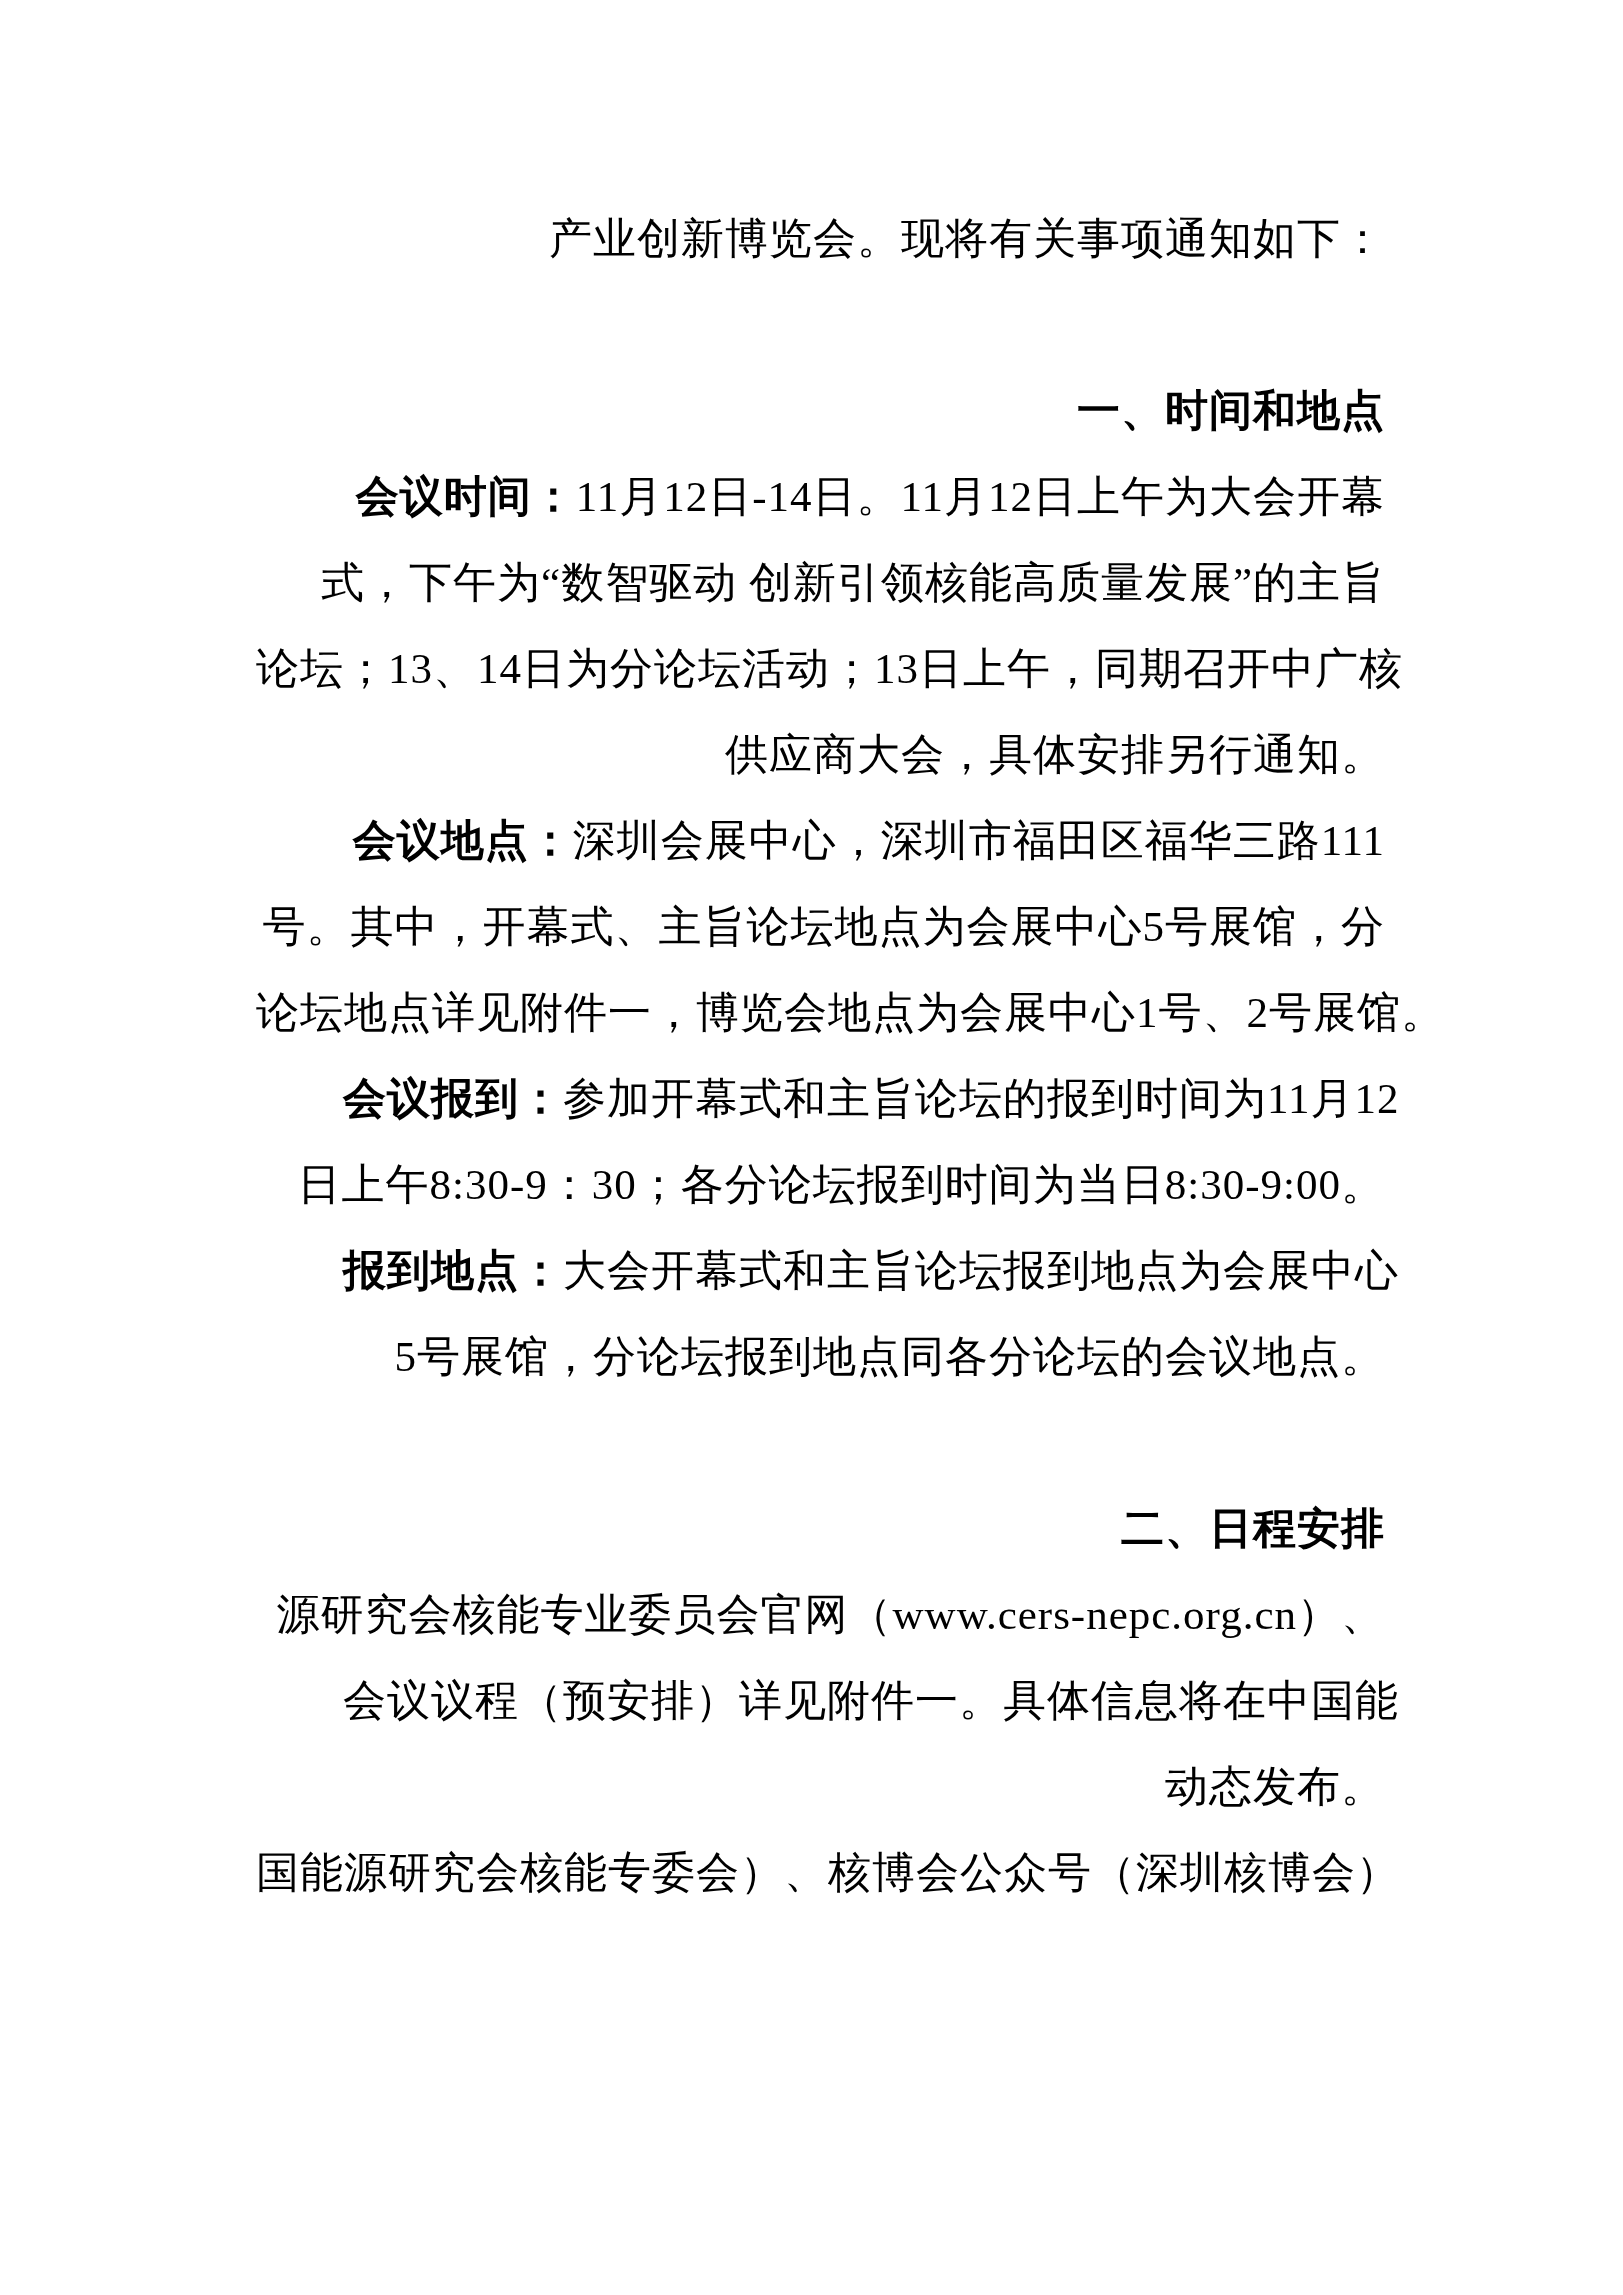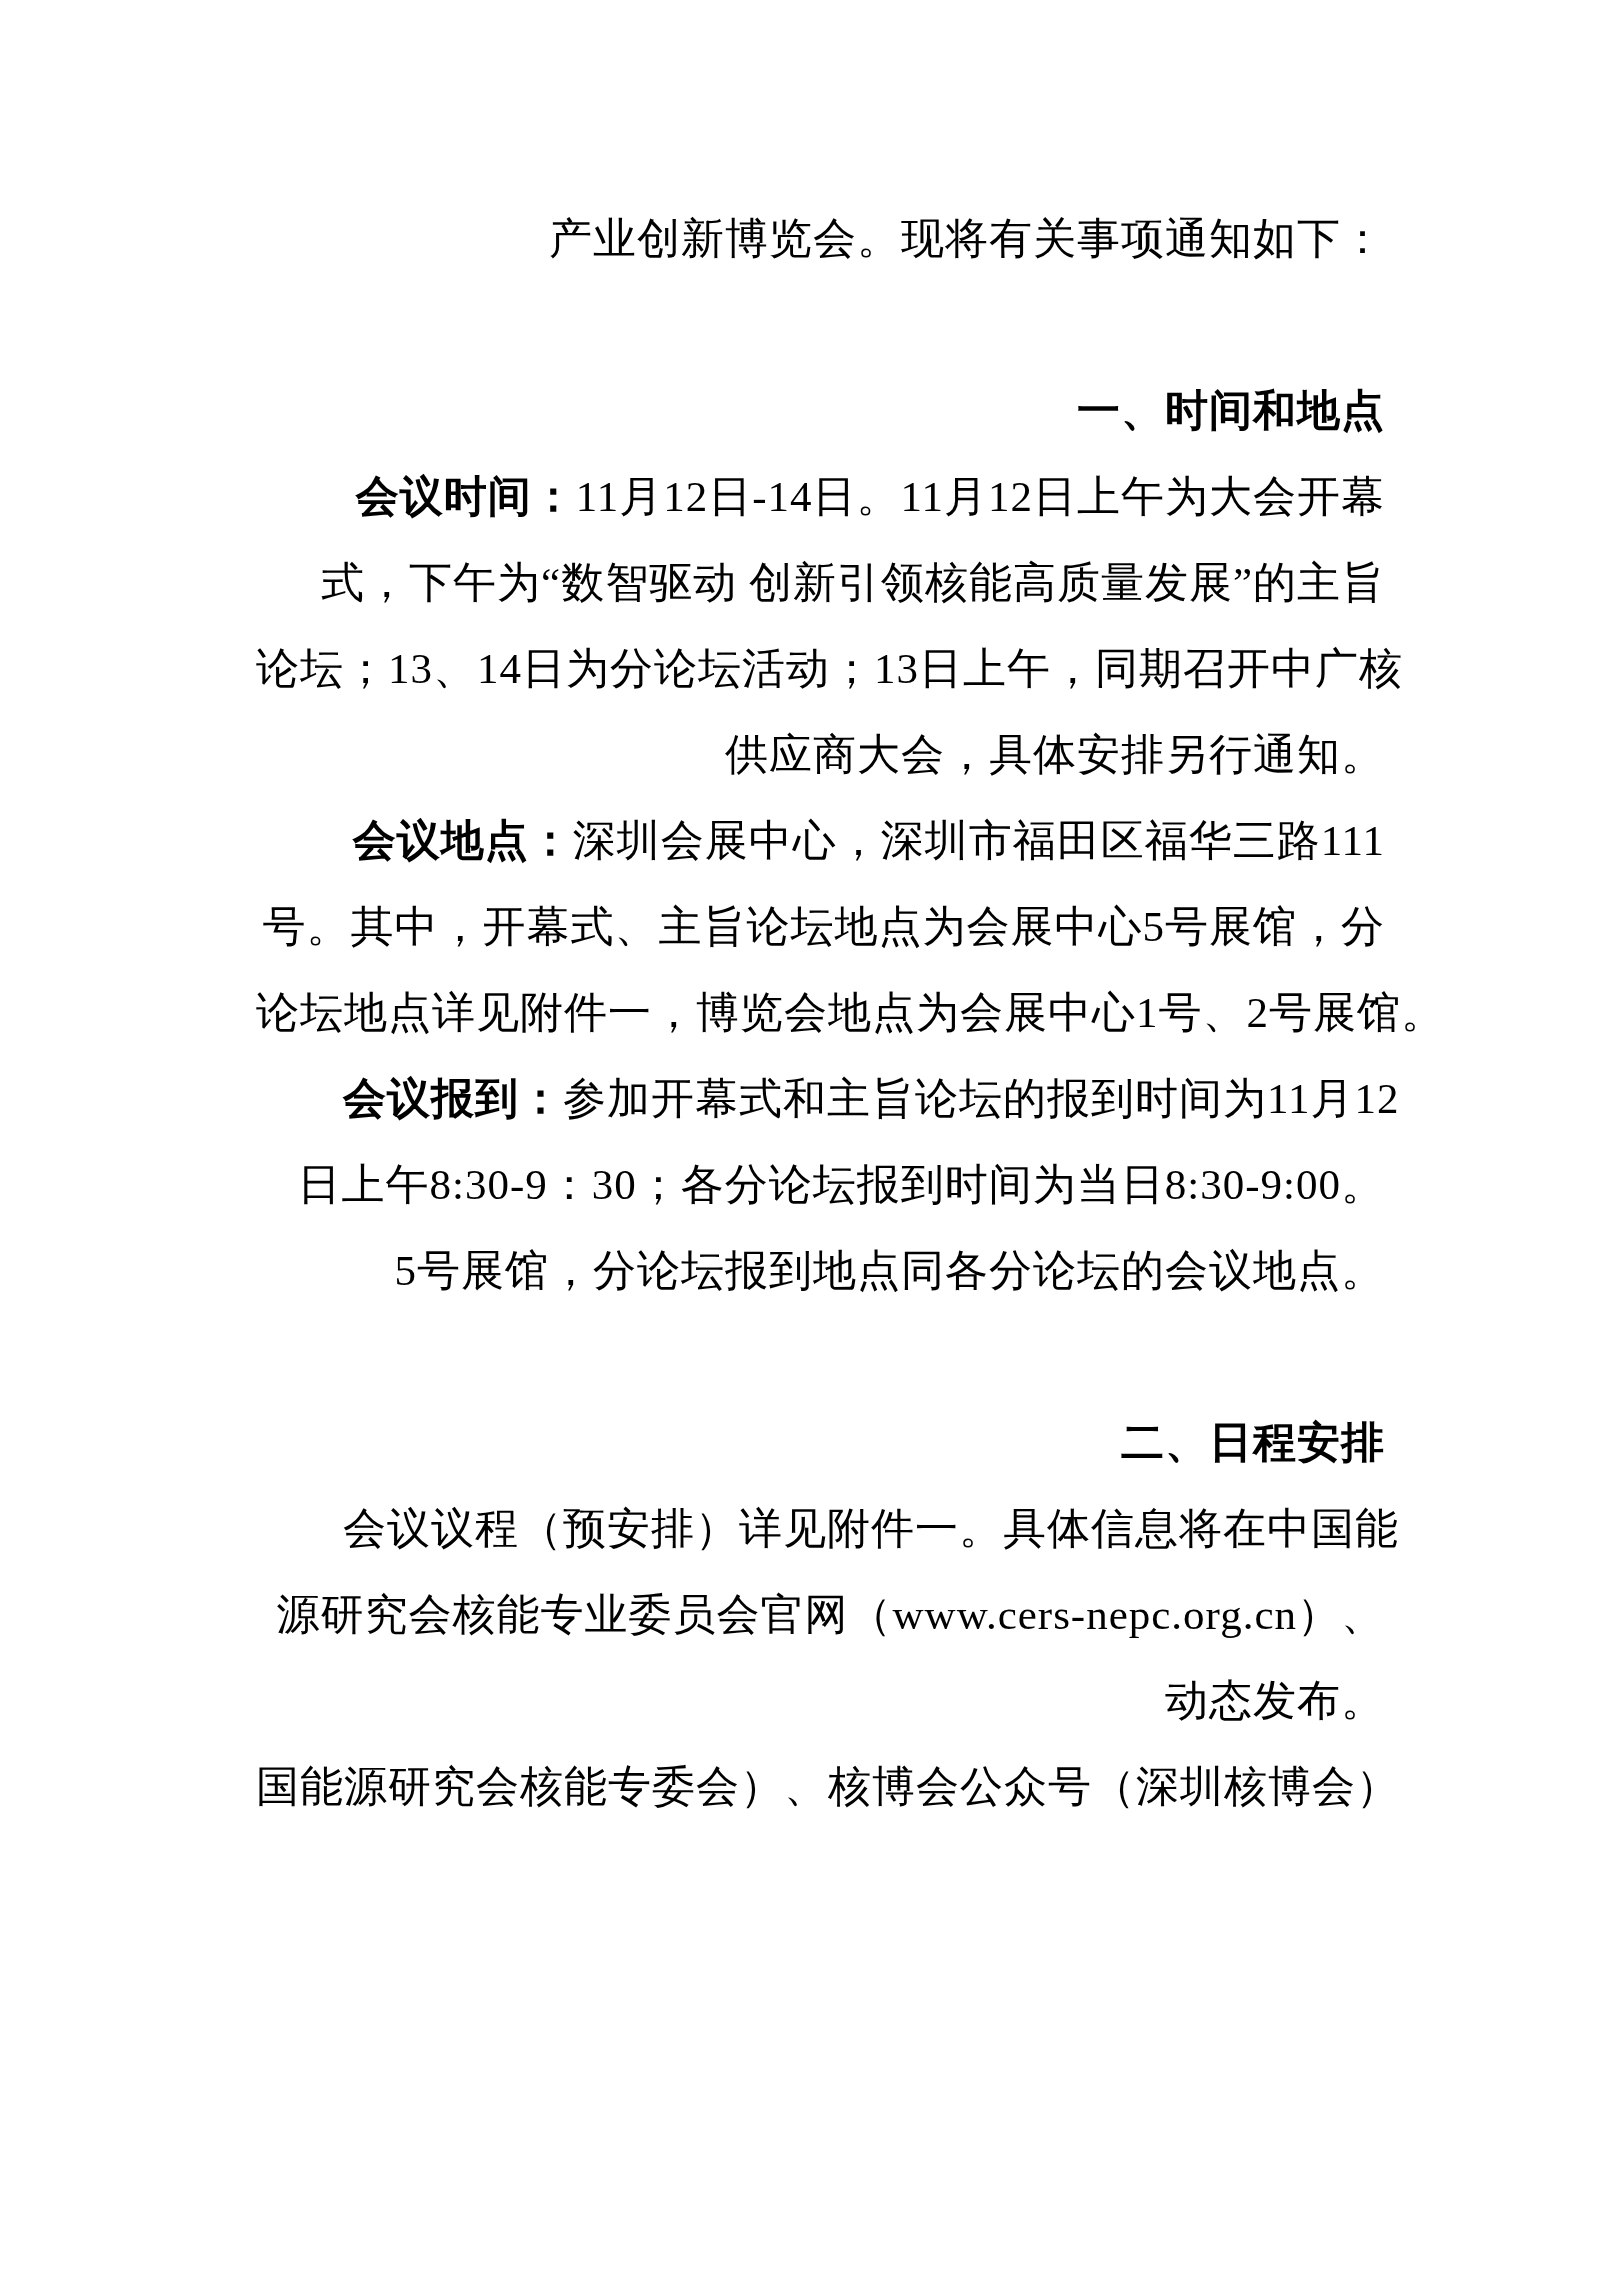--- a/index.html
+++ b/index.html
@@ -43,24 +43,25 @@
   <div class="line"><span class="lead"></span><span>供应商大会，具体安排另行通知。</span></div>
 
 
   <div class="line indent"><span class="lead">会议地点：</span><span>深圳会展中心，深圳市福田区福华三路111</span></div>
   <div class="line"><span class="lead"></span><span>号。其中，开幕式、主旨论坛地点为会展中心5号展馆，分</span></div>
   <div class="line"><span class="lead"></span><span>论坛地点详见附件一，博览会地点为会展中心1号、2号展馆。</span></div>
 
   <div class="line indent"><span class="lead">会议报到：</span><span>参加开幕式和主旨论坛的报到时间为11月12</span></div>
   <div class="line"><span class="lead"></span><span>日上午8:30-9：30；各分论坛报到时间为当日8:30-9:00。</span></div>
 
+  <div class="line indent"><span class="lead">报到地点：</span><span>大会开幕式和主旨论坛报到地点为会展中心</span></div>
   <div class="line"><span class="lead"></span><span>5号展馆，分论坛报到地点同各分论坛的会议地点。</span></div>
 
   <div class="spacer"></div>
   <div class="line indent heading"><span class="lead">二、日程安排</span><span></span></div>
 
+  <div class="line"><span class="lead"></span><span>源研究会核能专业委员会官网（www.cers-nepc.org.cn）、</span></div>
   <div class="line indent"><span class="lead"></span><span>会议议程（预安排）详见附件一。具体信息将在中国能</span></div>
-  <div class="line"><span class="lead"></span><span>源研究会核能专业委员会官网（www.cers-nepc.org.cn）、</span></div>
   <div class="line"><span class="lead"></span><span>动态发布。</span></div>
   <div class="line"><span class="lead"></span><span>国能源研究会核能专委会）、核博会公众号（深圳核博会）</span></div>
 
 </div>
 
 
 </body></html>

